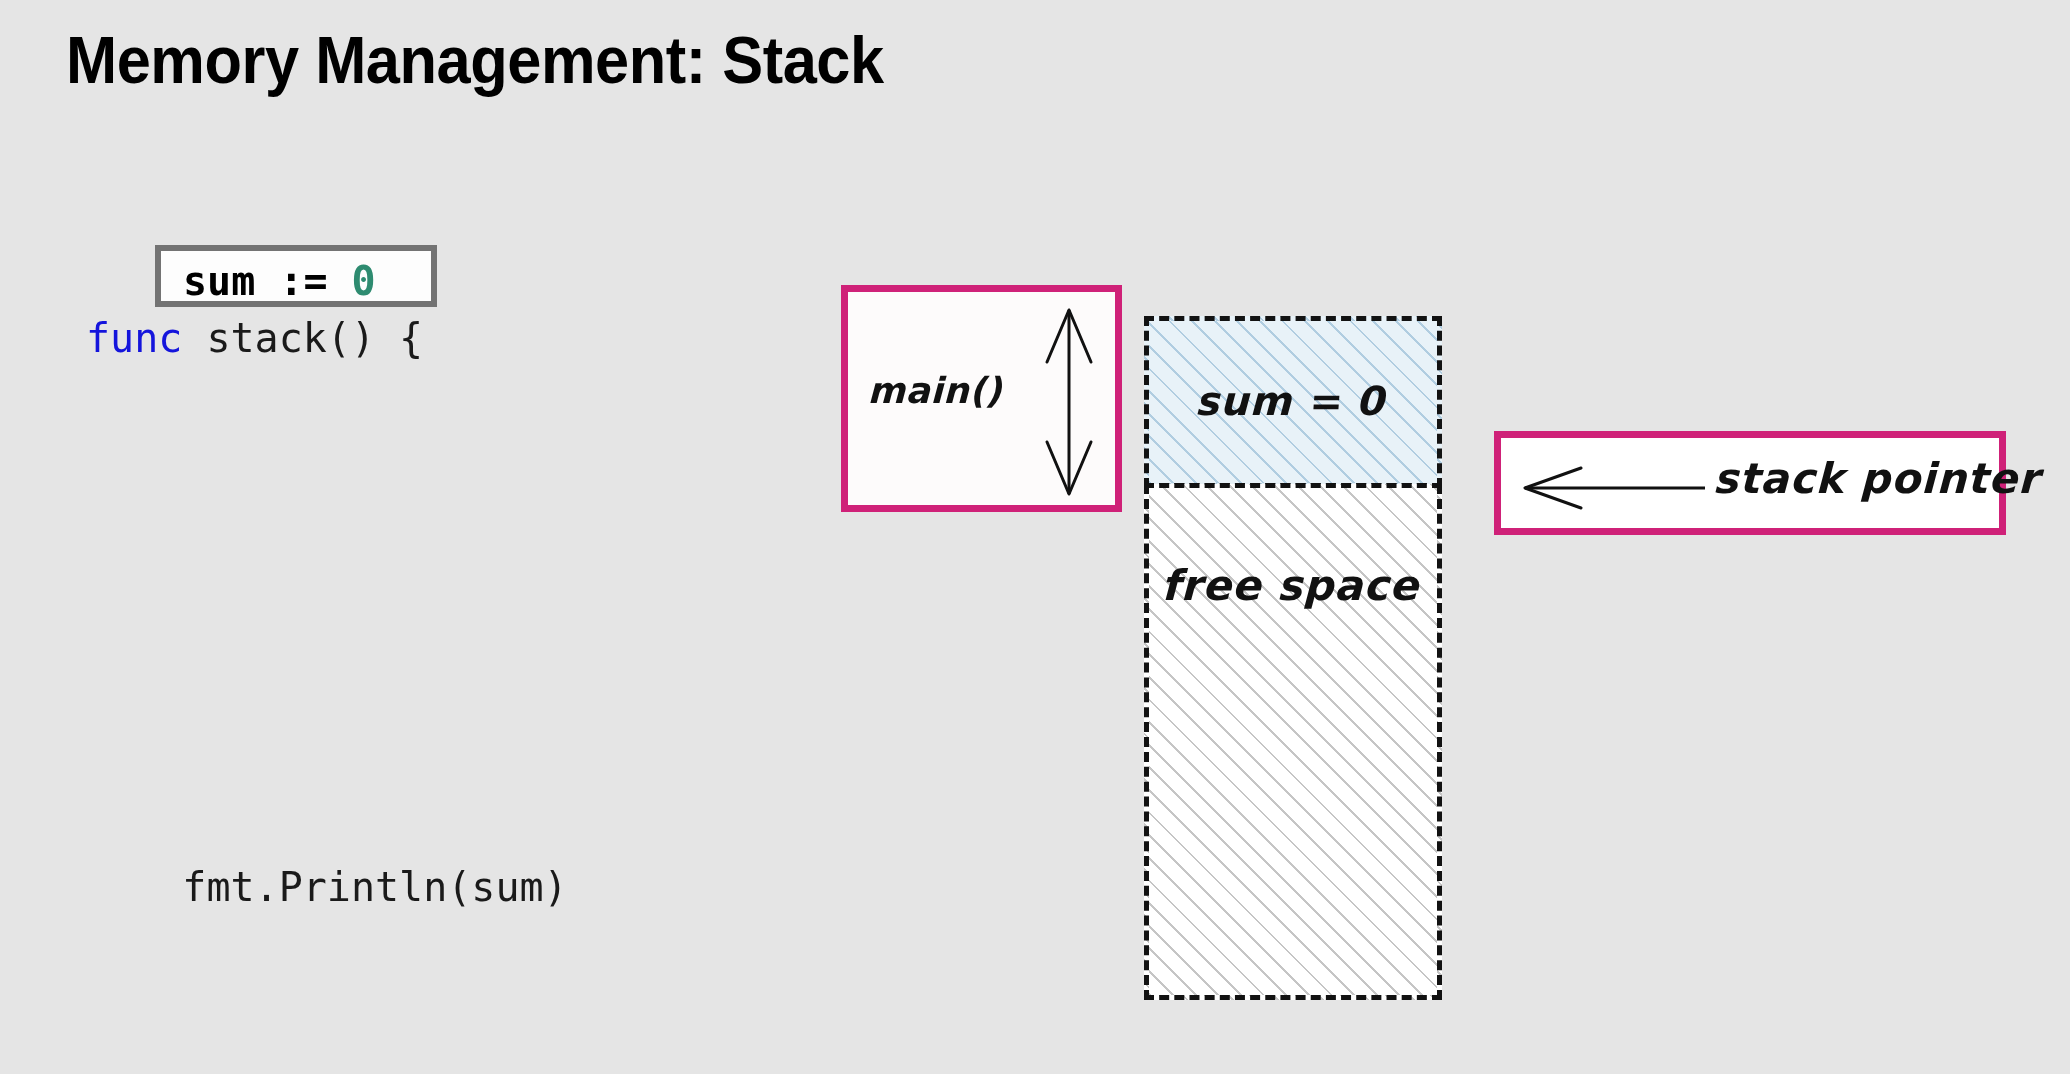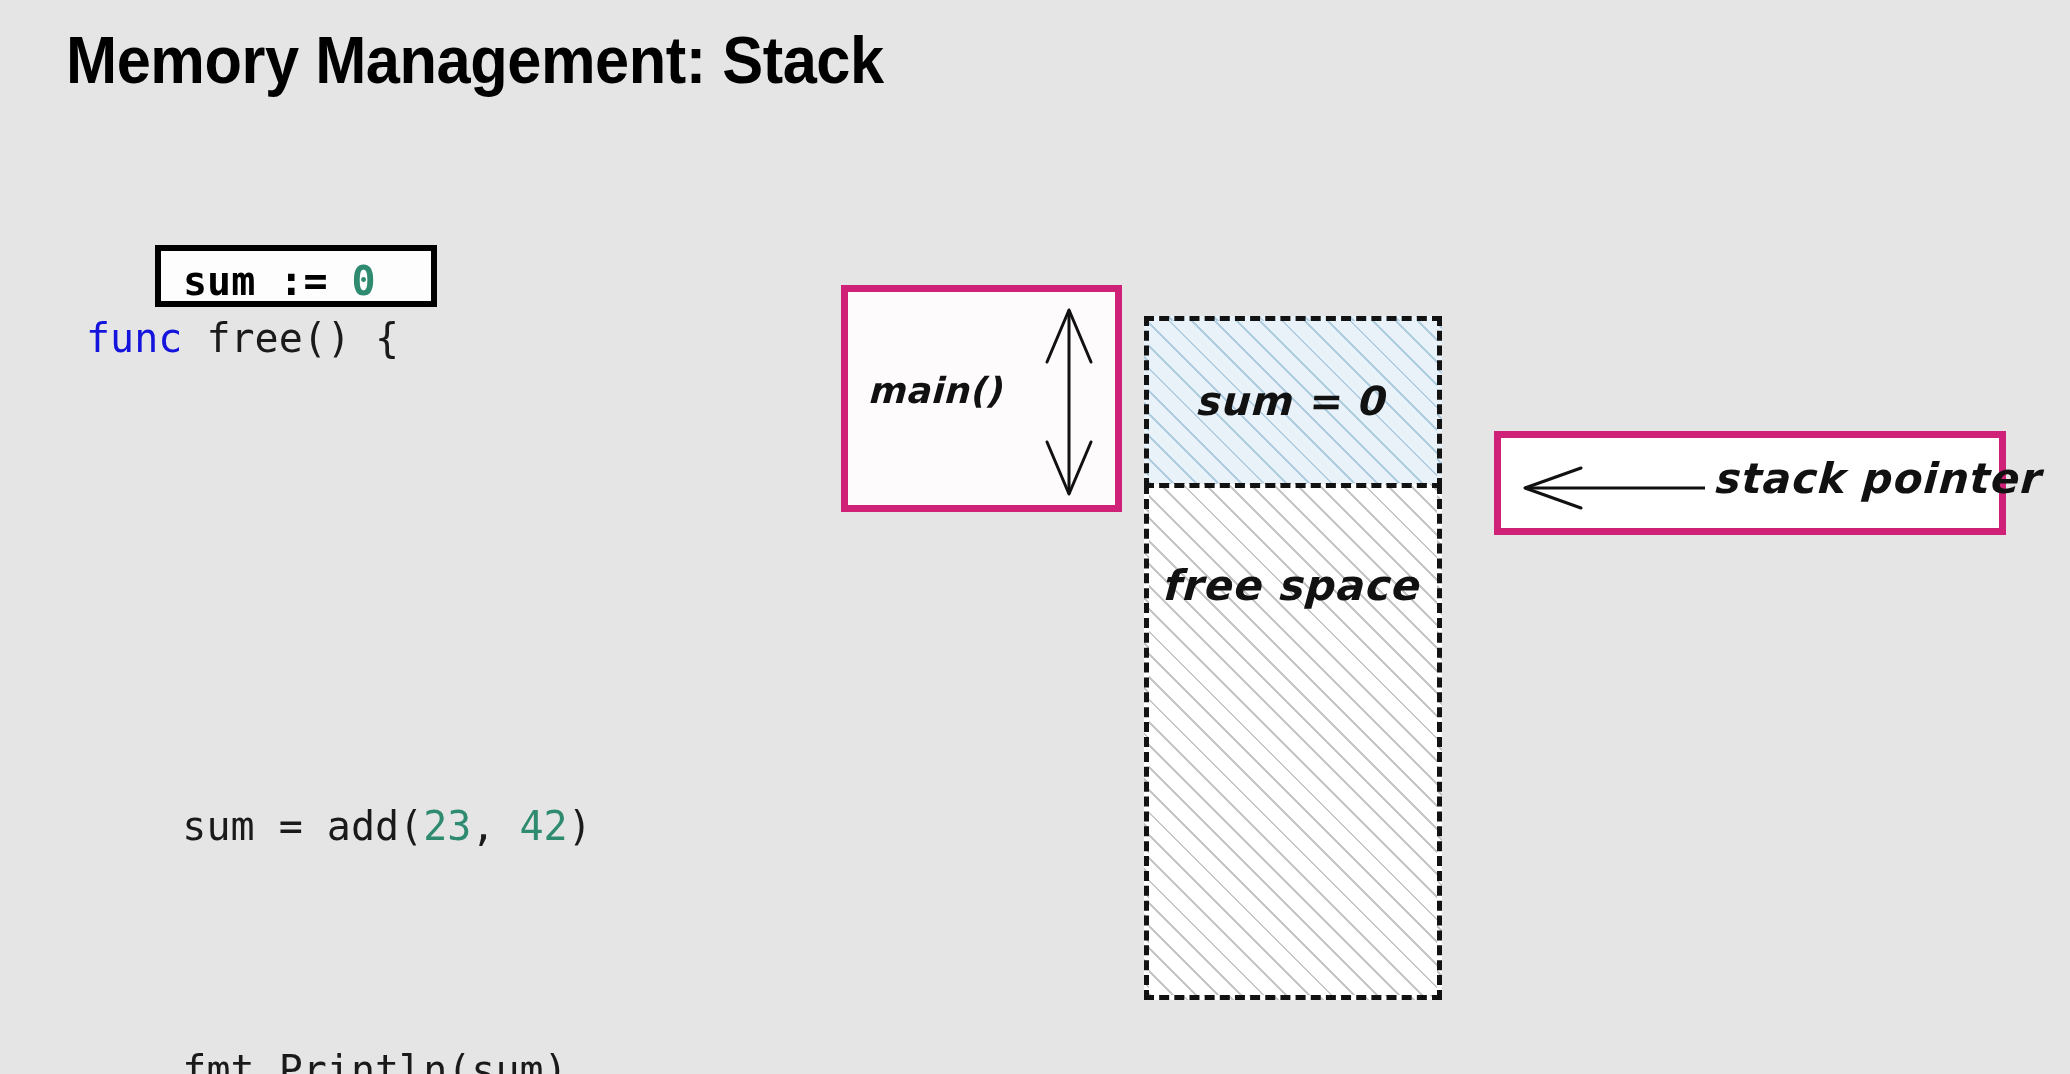--- a/index.html
+++ b/index.html
@@ -49,21 +49,21 @@
   .num  { color: #2e8b70; }
 
   
   #sum-highlight {
     position: absolute;
     left: 155px;
     top: 245px;
     width: 282px;
     height: 62px;
     box-sizing: border-box;
-    border: 6px solid #000000;
+    border: 6px solid #737373;
     background: #fdfdfd;
     z-index: 3;
   }
   #sum-highlight .hl-text {
     position: absolute;
     left: 22px;
     top: 6px;
     font-family: "DejaVu Sans Mono", "Liberation Mono", monospace;
     font-size: 40px;
     line-height: 48px;
@@ -198,25 +198,24 @@
   }
 </style>
 </head>
 <body>
 
 <div id="slide">
 
   <div id="slide-title">Memory Management: Stack</div>
 
   <div id="code-block">
-    <div class="code-line"><span class="kw">func</span><span> free() {</span></div>
+    <div class="code-line"><span class="kw">func</span><span> stack() {</span></div>
 
     <div class="code-line">&nbsp;</div>
 
-    <div class="code-line"><span>    sum = add(</span><span class="num">23</span><span>, </span><span class="num">42</span><span>)</span></div>
 
     <div class="code-line"><span>    fmt.Println(sum)</span></div>
 
     
 
     
 
     
 
     

